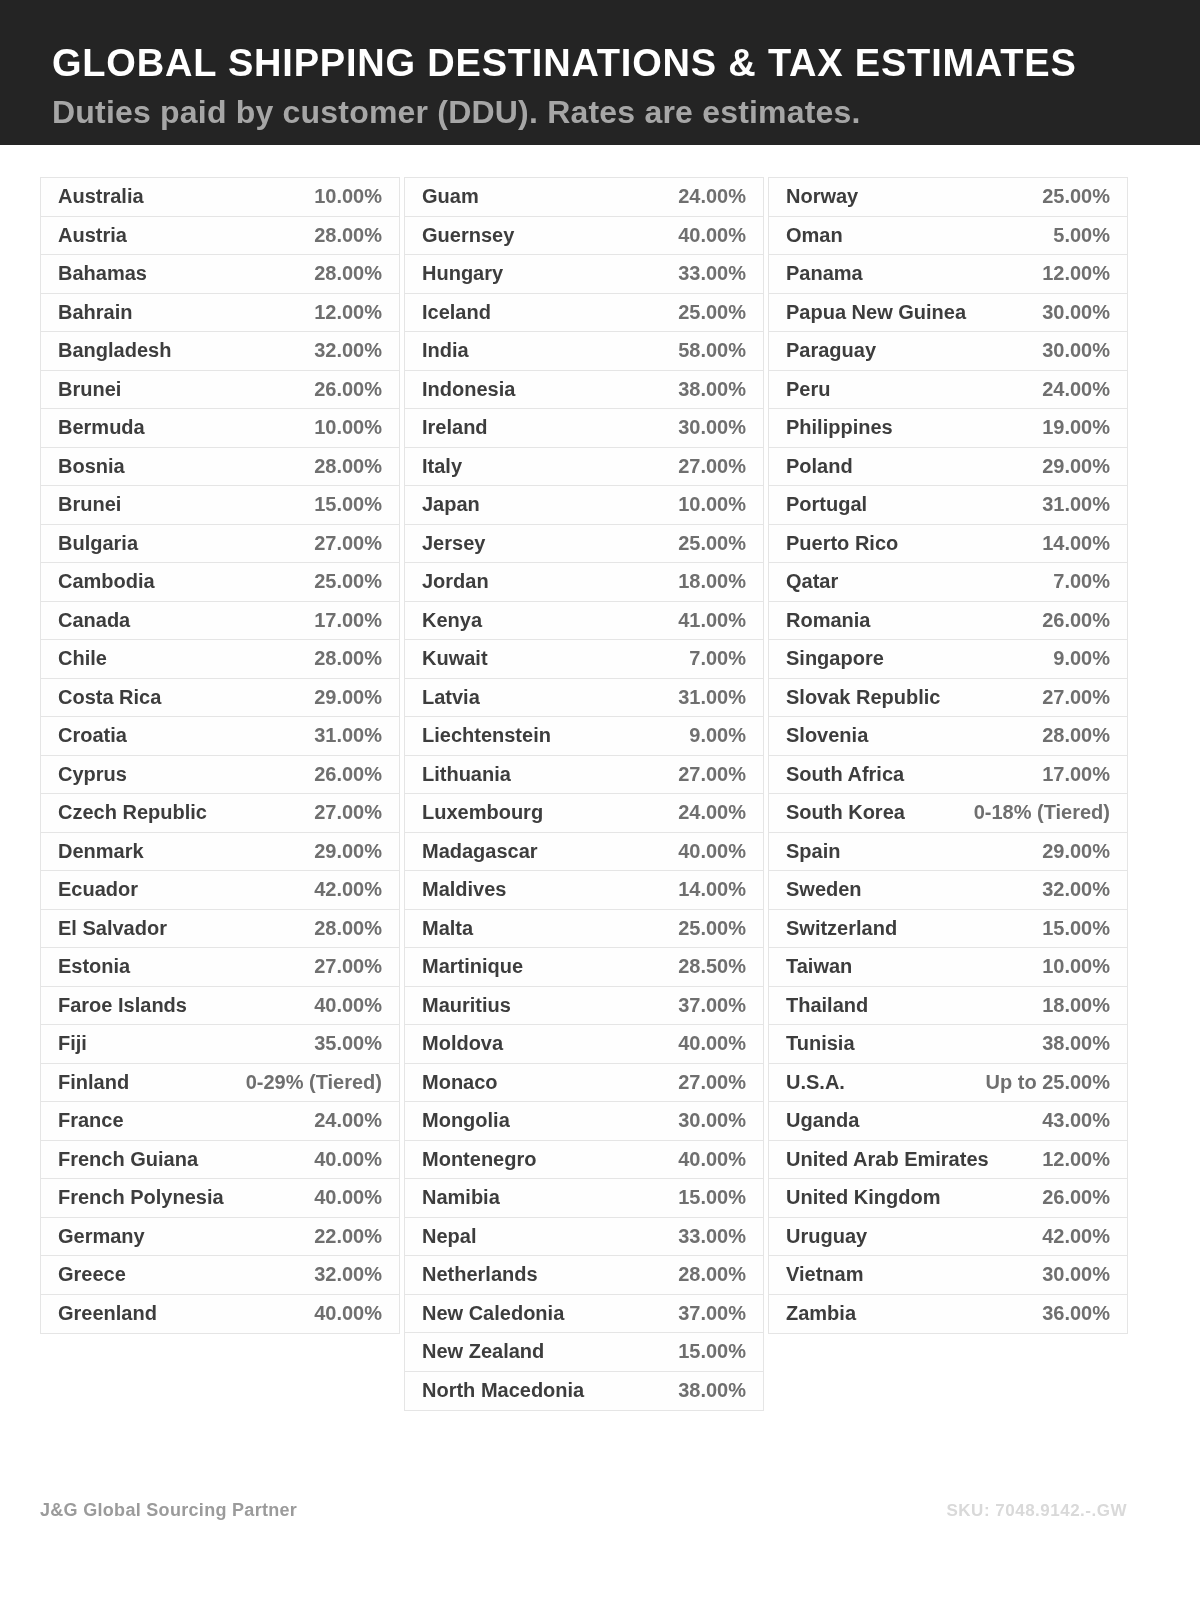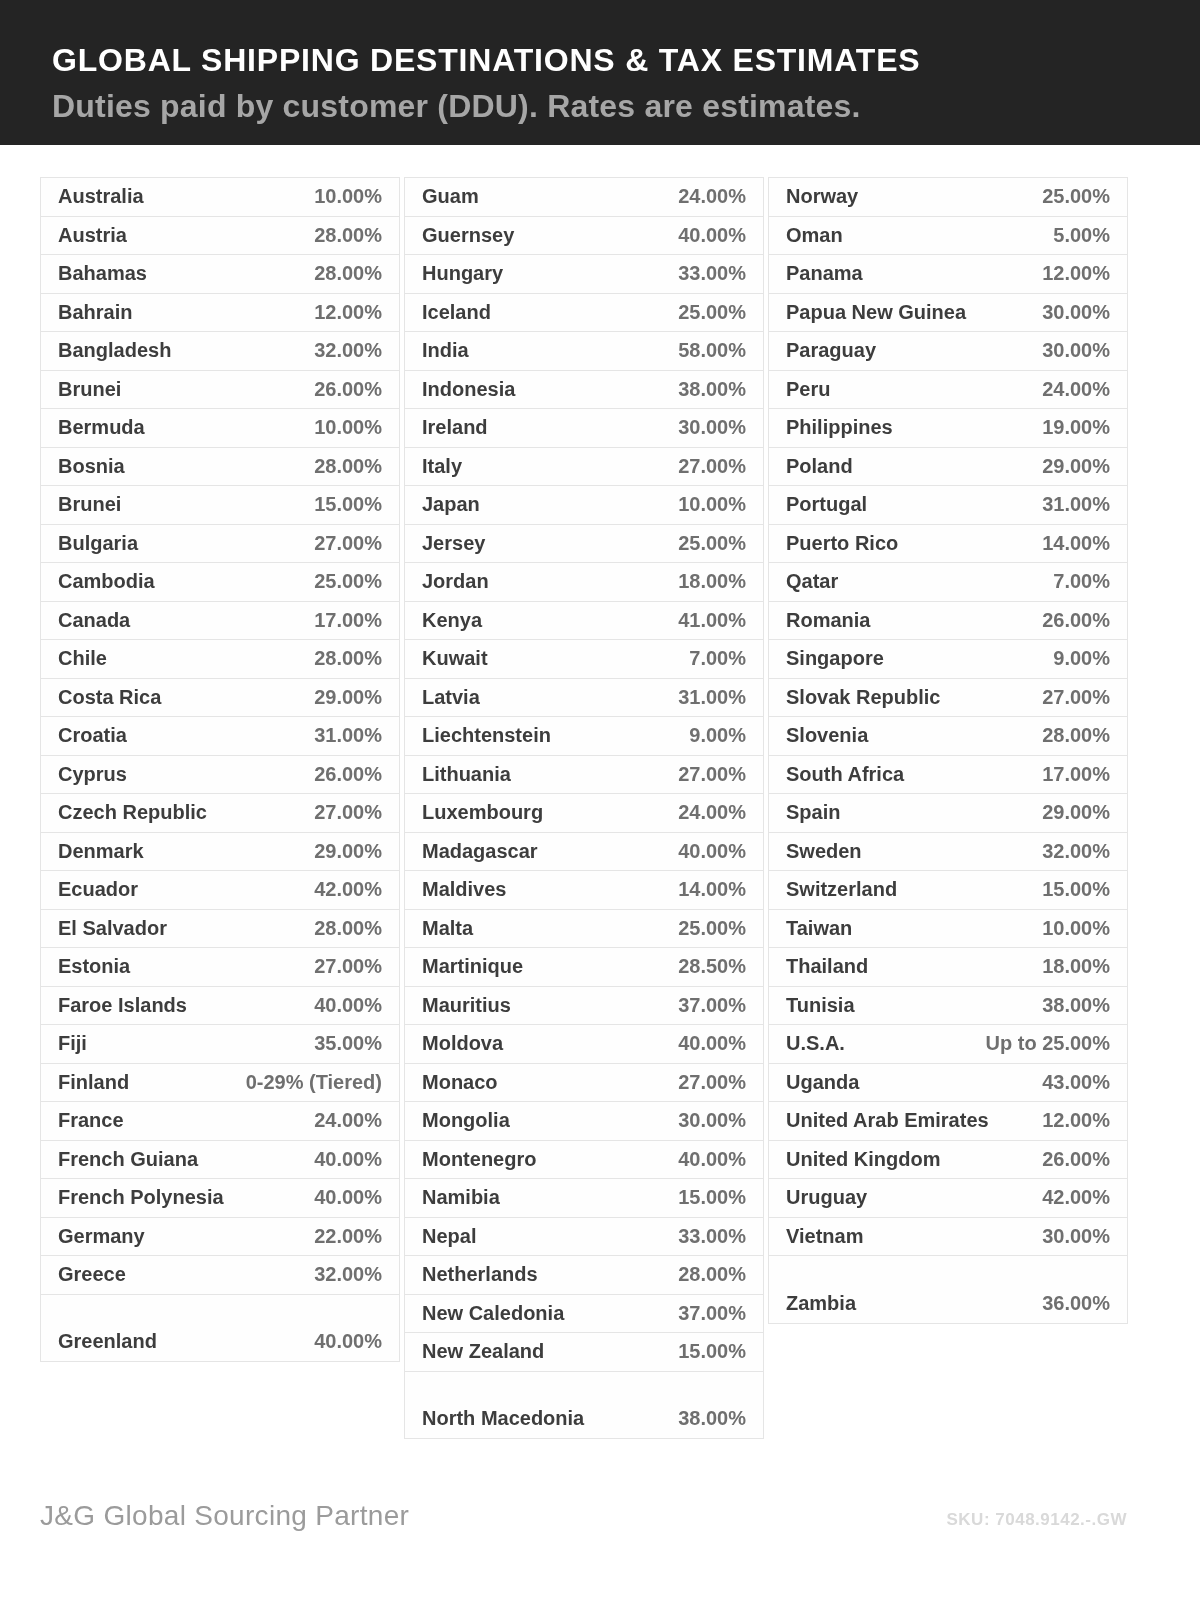--- a/index.html
+++ b/index.html
@@ -22,21 +22,21 @@
     position:relative;overflow:hidden;
   }
   .page{width:1200px;height:1600px;position:relative;background:var(--page-bg);}
   .header{
     background:var(--header-bg);
     padding:42px 52px 30px 52px;
     height:145px;
   }
   .header h1{
     color:var(--title);
-    font-size:32px;
+    font-size:38px;
     font-weight:800;
     letter-spacing:0.8px;
     white-space:nowrap;
   }
   .header p{
     color:var(--subtitle);
     font-size:32px;
     font-weight:700;
     margin-top:9px;
     letter-spacing:0.2px;
@@ -53,21 +53,21 @@
     background:var(--row-bg);
   }
   .row{
     display:flex;
     justify-content:space-between;
     align-items:center;
     height:38.5px;
     padding:0 17px;
     border-bottom:1px solid var(--border);
   }
-  .row:last-child{border-bottom:none;margin-top:28px;}
+  .row:last-child{border-bottom:none;}
   .country{
     font-size:20px;
     font-weight:700;
     color:var(--country);
     white-space:nowrap;
   }
   .rate{
     font-size:20px;
     font-weight:700;
     color:var(--rate);
@@ -77,22 +77,22 @@
   .footer{
     position:absolute;
     left:40px;
     right:73px;
     top:1500px;
     display:flex;
     justify-content:space-between;
     align-items:baseline;
   }
   .brand{
-    font-size:28px;
-    font-weight:400;
+    font-size:18px;
+    font-weight:700;
     color:var(--brand);
     letter-spacing:0.3px;
   }
   .sku{
     font-size:17px;
     font-weight:700;
     color:var(--sku);
     letter-spacing:0.5px;
   }
 </style>
@@ -418,20 +418,24 @@
         </div>
         <div class="row">
           <span class="country">Slovenia</span>
           <span class="rate">28.00%</span>
         </div>
         <div class="row">
           <span class="country">South Africa</span>
           <span class="rate">17.00%</span>
         </div>
         <div class="row">
+          <span class="country">South Korea</span>
+          <span class="rate">0-18% (Tiered)</span>
+        </div>
+        <div class="row">
           <span class="country">Spain</span>
           <span class="rate">29.00%</span>
         </div>
         <div class="row">
           <span class="country">Sweden</span>
           <span class="rate">32.00%</span>
         </div>
         <div class="row">
           <span class="country">Switzerland</span>
           <span class="rate">15.00%</span>

